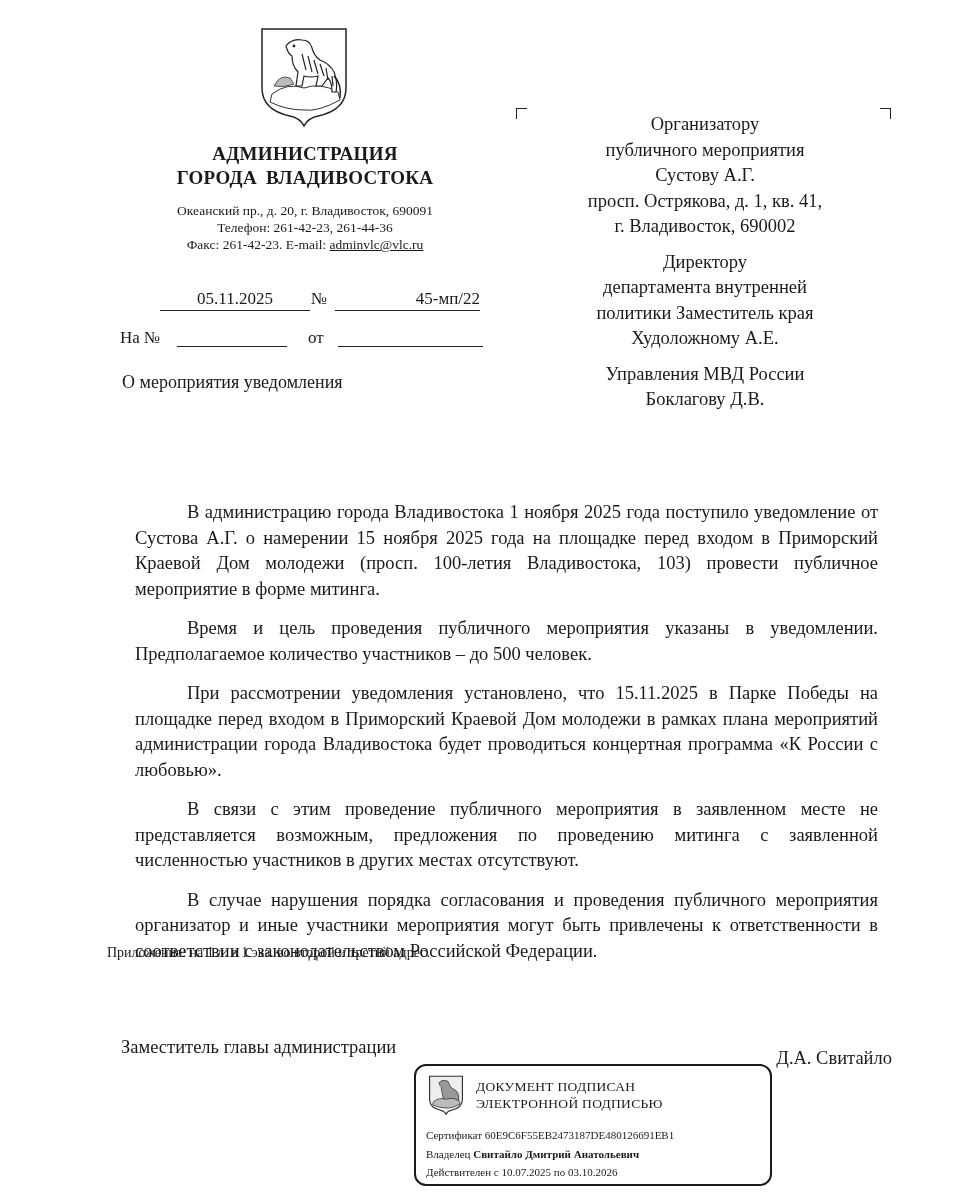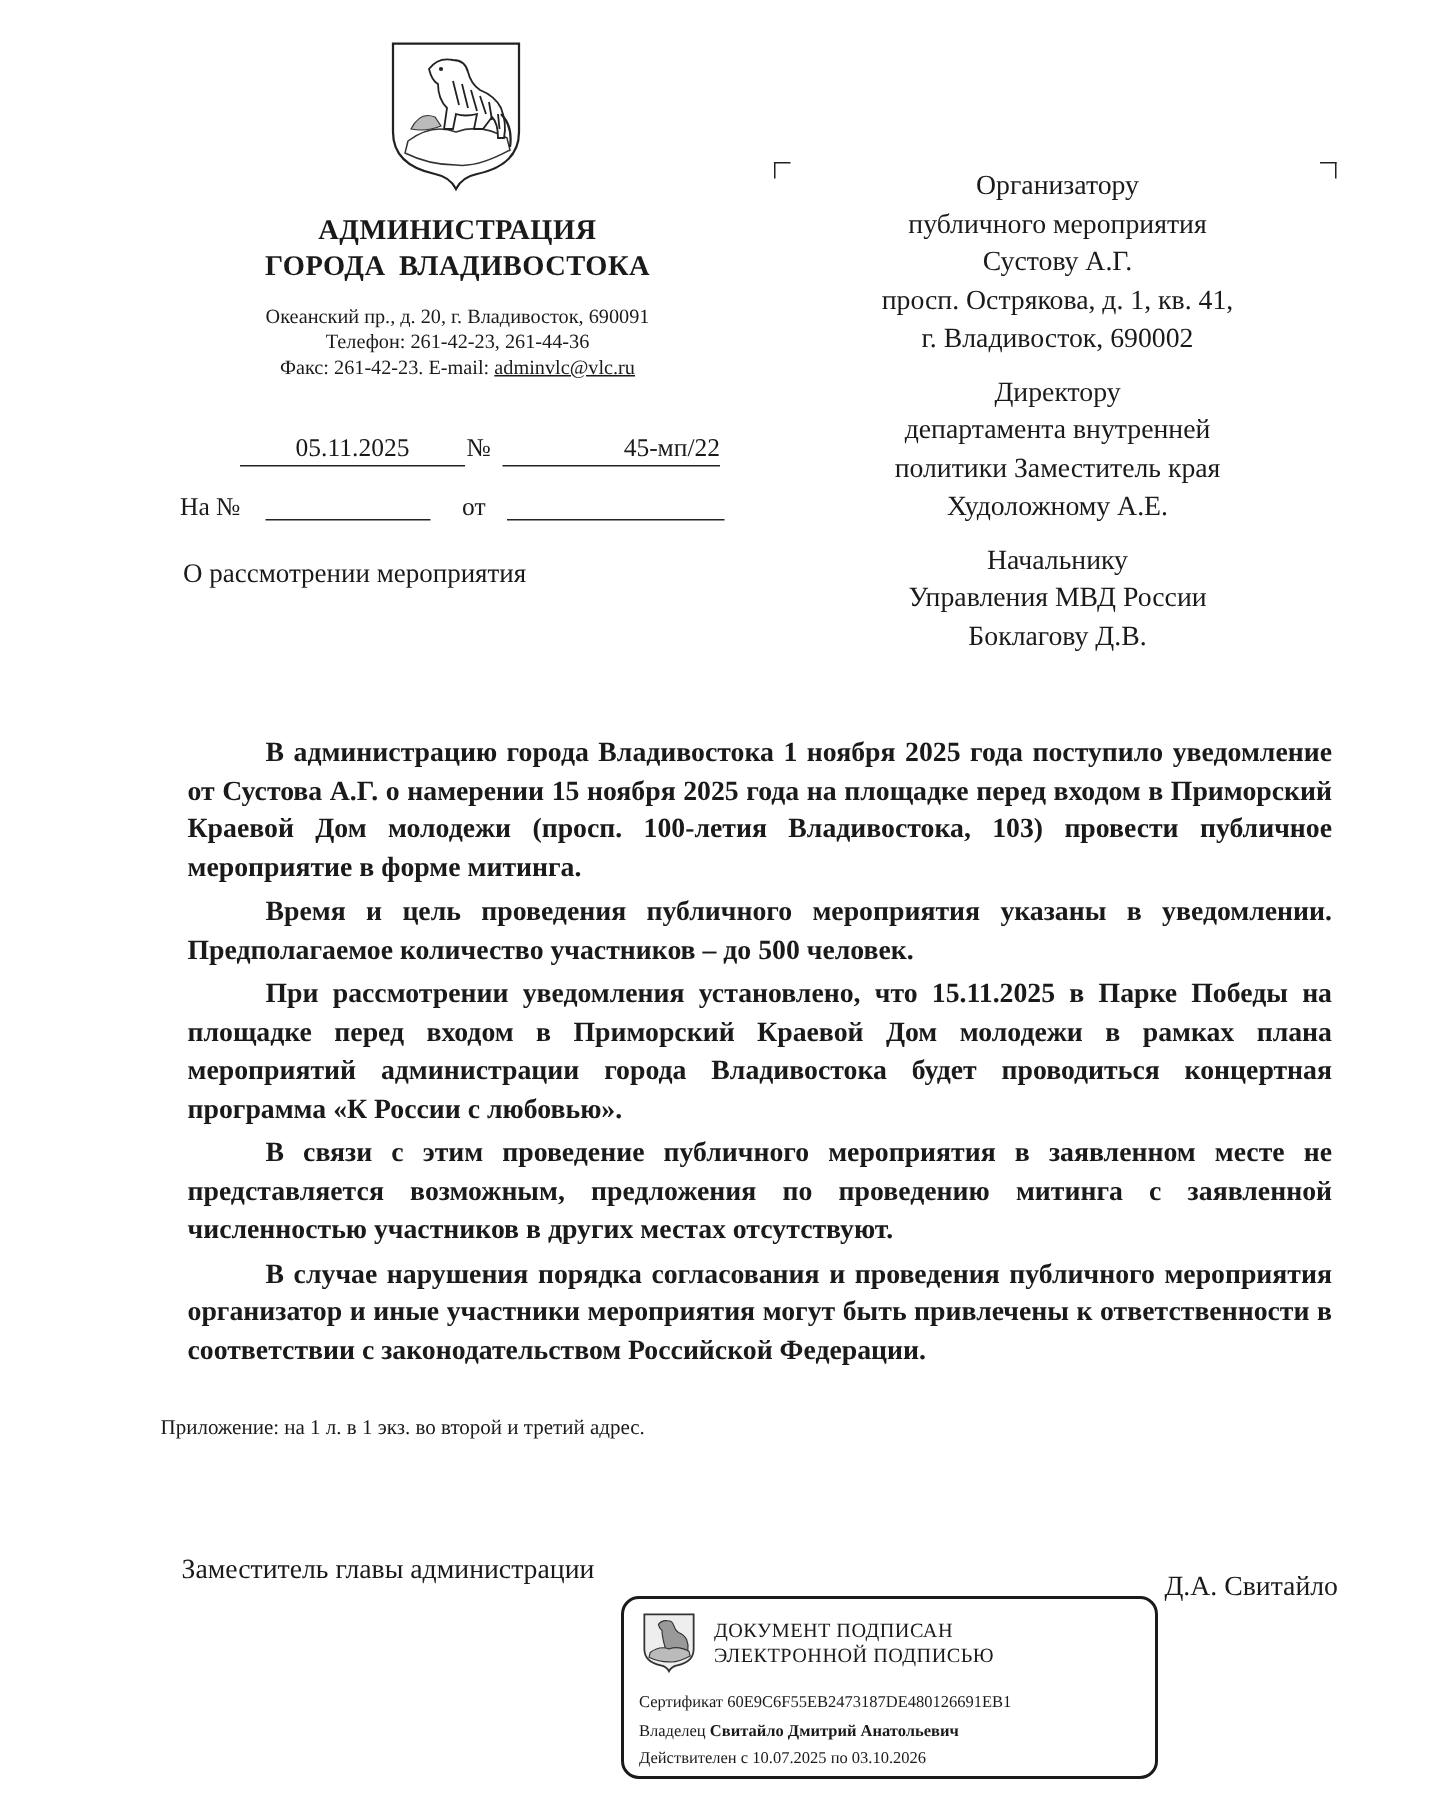--- a/index.html
+++ b/index.html
@@ -41,21 +41,21 @@
 
   
   .addressees { left: 540px; top: 112px; width: 330px; text-align: center; font-size: 18.5px; line-height: 25.5px; }
   .addressee { margin-bottom: 10px; }
 
   
   .body-text {
     left: 121px; top: 486px; width: 771px; font-size: 18.5px; line-height: 25.5px;
     text-align: justify;
   }
-  .body-text p { margin: 4px; text-indent: 52px; font-weight: bold; }
+  .body-text p { margin: 14px; text-indent: 52px; }
   .attachment { left: 107px; top: 945px; font-size: 14px; }
   .sign-pos { left: 121px; top: 1020px; font-size: 18.5px; margin-top: 17px; }
   .sign-name { left: 750px; top: 1020px; width: 142px; text-align: right; font-size: 18.5px; margin-top: 28px; }
 
   
   .stamp {
     left: 414px; top: 1064px; width: 358px; height: 122px;
     border: 2.5px solid #1a1a1a; border-radius: 12px; box-sizing: border-box;
   }
   .stamp .mini-coat { position: absolute; left: 12px; top: 8px; width: 36px; height: 42px; }
@@ -103,41 +103,40 @@
   <span class="num">45-мп/22</span>
 </div>
 
 <div class="abs refline">
   <span class="lbl1">На №</span>
   <span class="blank1"></span>
   <span class="lbl2">от</span>
   <span class="blank2"></span>
 </div>
 
-<div class="abs subject">О рассмотрении мероприятия</div>
+<div class="abs subject">О мероприятия уведомления</div>
 
 <div class="abs corner corner-tl"></div>
 <div class="abs corner corner-tr"></div>
 
 <div class="abs addressees">
   <div class="addressee">
     <div>Организатору</div>
     <div>публичного мероприятия</div>
     <div>Сустову А.Г.</div>
     <div>просп. Острякова, д. 1, кв. 41,</div>
     <div>г. Владивосток, 690002</div>
   </div>
   <div class="addressee">
     <div>Директору</div>
     <div>департамента внутренней</div>
     <div>политики Заместитель края</div>
     <div>Худоложному А.Е.</div>
   </div>
   <div class="addressee">
-    <div>Начальнику</div>
     <div>Управления МВД России</div>
     <div>Боклагову Д.В.</div>
   </div>
 </div>
 
 <div class="abs body-text">
   <p>В администрацию города Владивостока 1 ноября 2025 года поступило уведомление от Сустова А.Г. о намерении 15 ноября 2025 года на площадке перед входом в Приморский Краевой Дом молодежи (просп. 100-летия Владивостока, 103) провести публичное мероприятие в форме митинга.</p>
   <p>Время и цель проведения публичного мероприятия указаны в уведомлении. Предполагаемое количество участников – до 500 человек.</p>
   <p>При рассмотрении уведомления установлено, что 15.11.2025 в Парке Победы на площадке перед входом в Приморский Краевой Дом молодежи в рамках плана мероприятий администрации города Владивостока будет проводиться концертная программа «К России с любовью».</p>
   <p>В связи с этим проведение публичного мероприятия в заявленном месте не представляется возможным, предложения по проведению митинга с заявленной численностью участников в других местах отсутствуют.</p>

